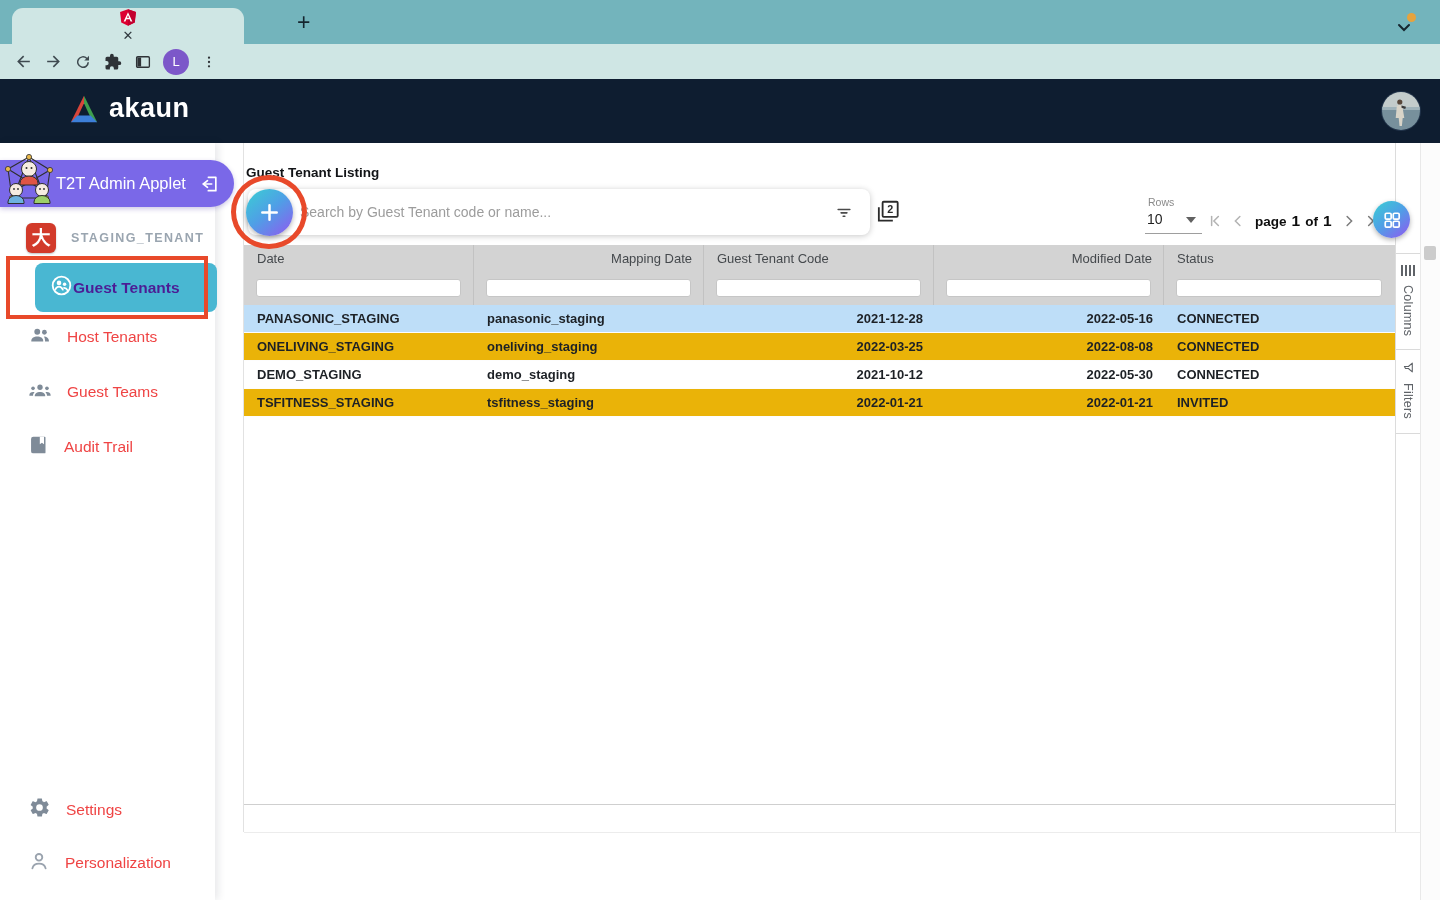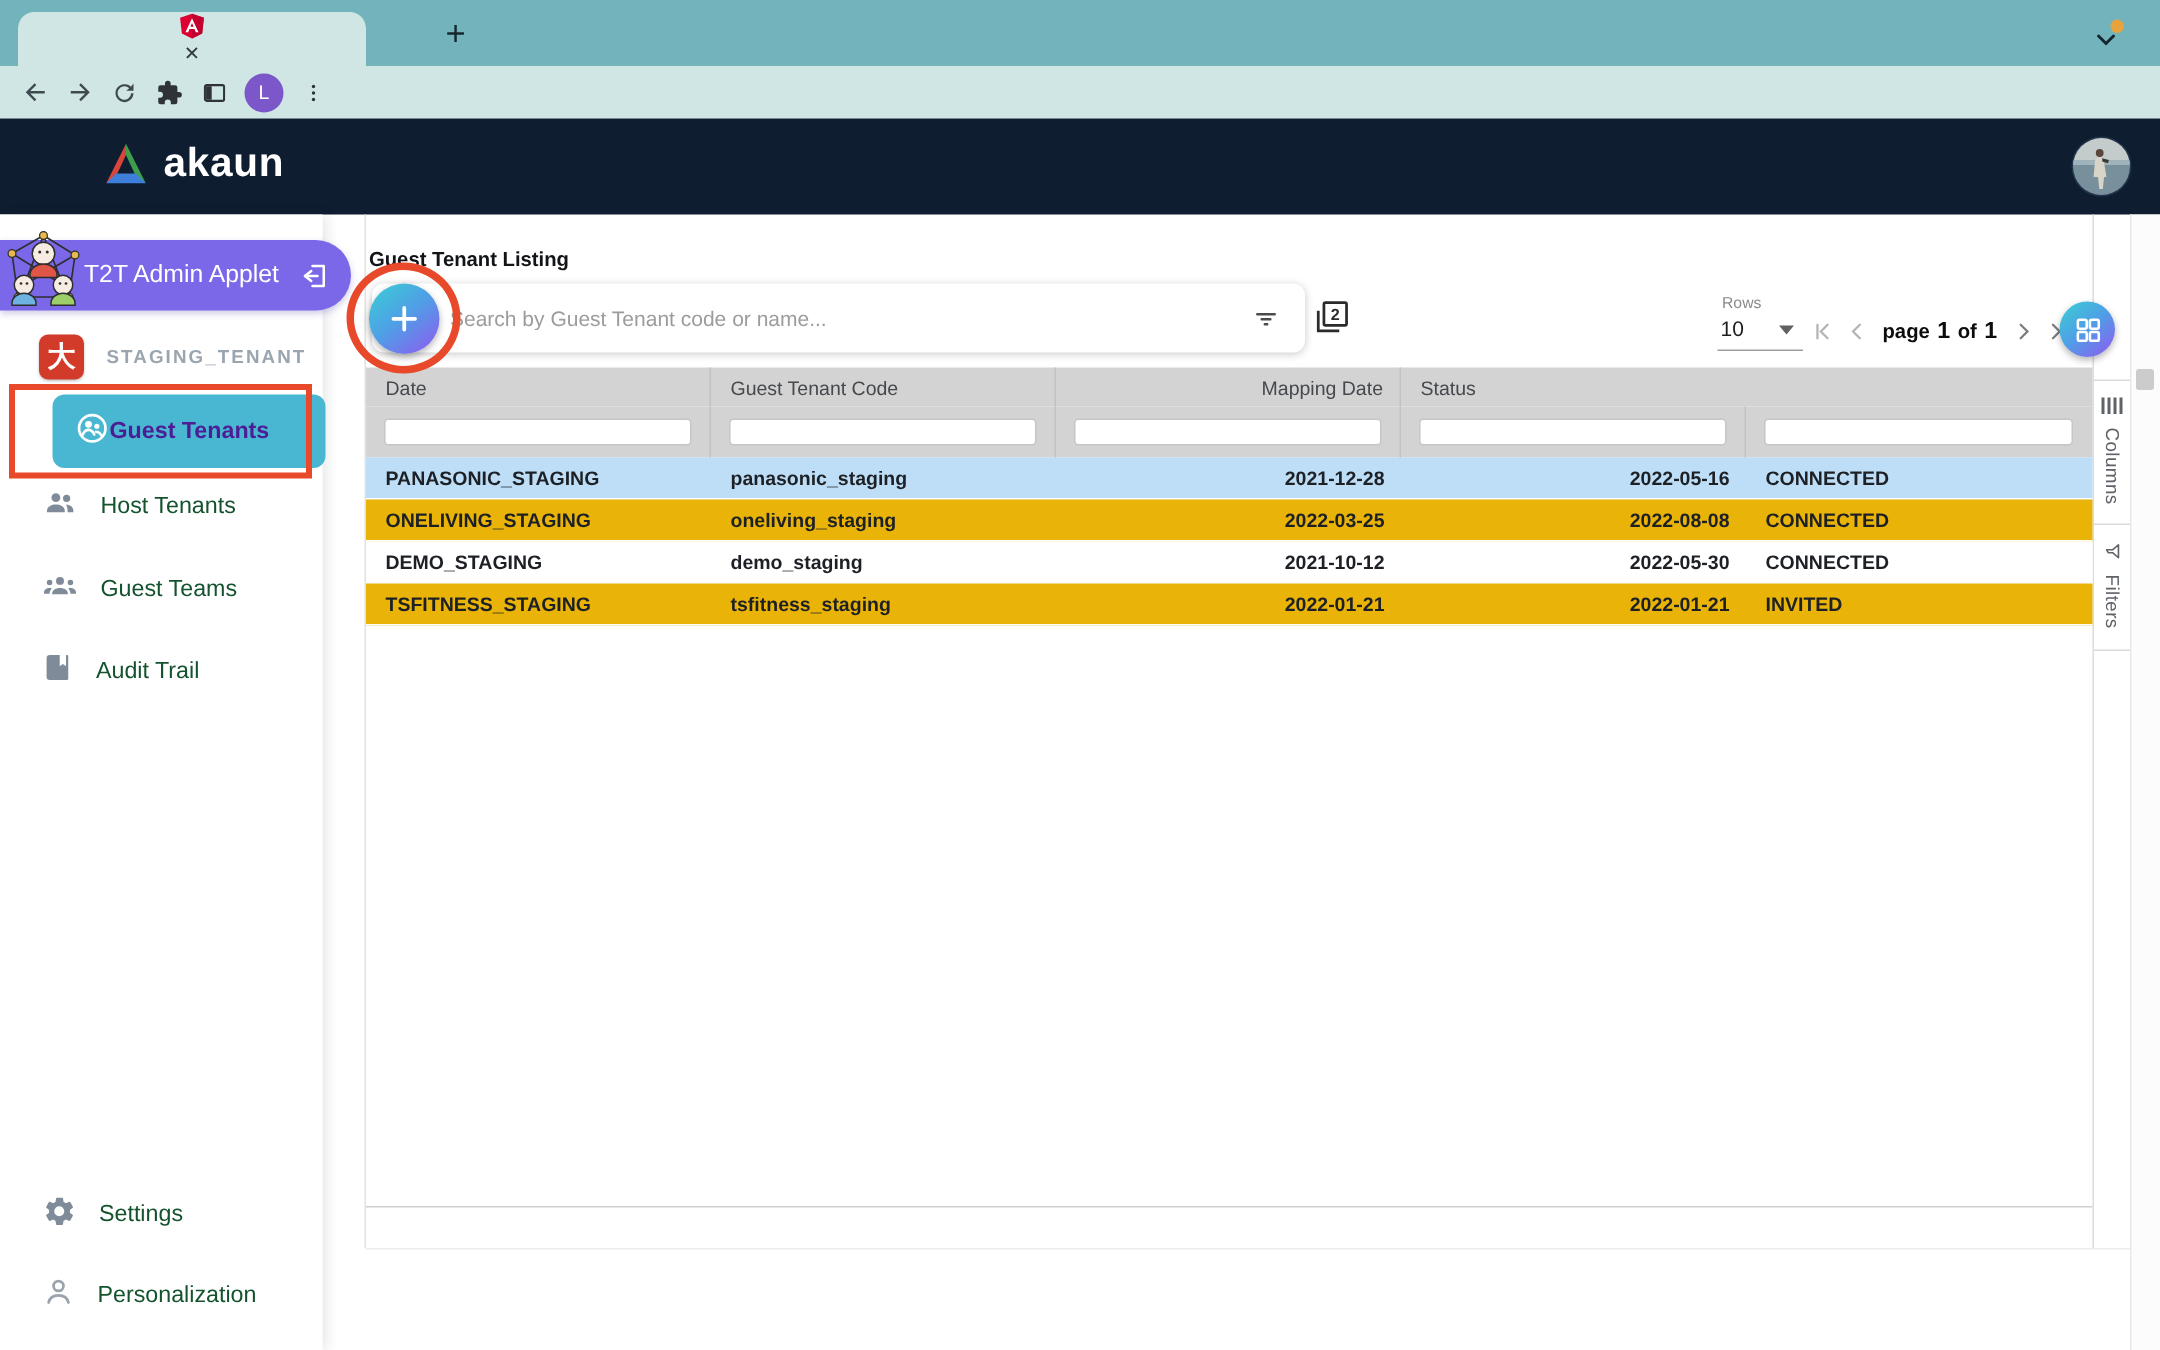--- a/index.html
+++ b/index.html
@@ -48,21 +48,21 @@
   #tenant-icon { width:30px; height:30px; background:#d23a2a; border-radius:6px; color:#fff;
                  font-size:19px; font-weight:700; display:flex; align-items:center; justify-content:center;
                  box-shadow:0 1px 2px rgba(0,0,0,.25); }
   #tenant-label { font-size:12.5px; font-weight:700; letter-spacing:1.4px; color:#9aa5b0; }
   #nav-active { position:absolute; left:35px; top:120px; width:182px; height:49px; background:#49b7d2;
                 border-radius:8px; display:flex; align-items:center; padding-left:15px; 
                 color:#4c1d95; font-size:15.5px; font-weight:600; }
   #annot-rect { position:absolute; left:6px; top:113px; width:202px; height:63px;
                 border:4px solid #e8492a; z-index:4; pointer-events:none; }
   .nav-item { position:absolute; left:28px; display:flex; align-items:center; gap:15px;
-              color:#14532d; font-size:15.5px; }
+              color:#ef4444; font-size:15.5px; }
   #nav-host  { top:181px; }
   #nav-teams { top:236px; }
   #nav-audit { top:291px; }
   #nav-settings { top:653px; }
   #nav-personal { top:707px; }
 
   
   #vline-left  { position:absolute; left:243px; top:143px; width:1px; height:689px; background:#e2e2e2; }
   #vline-right { position:absolute; left:1395px; top:143px; width:1px; height:689px; background:#dcdcdc; }
   #hline-bottom{ position:absolute; left:244px; top:832px; width:1176px; height:1px; background:#ececec; }
@@ -414,22 +414,23 @@
     <rect x="5" y="5" width="7" height="7" rx="1.5"></rect>
       <rect x="14.5" y="5" width="7" height="7" rx="1.5"></rect>
     <rect x="5" y="14.5" width="7" height="7" rx="1.5"></rect>
       <rect x="14.5" y="14.5" width="7" height="7" rx="1.5"></rect>
   </svg>
 </div>
 
 <div id="table">
   <div class="hrow">
       <div class="th al-left">Date</div>
+      <div class="th al-right">Mapping Date</div>
       <div class="th al-left">Guest Tenant Code</div>
-      <div class="th al-right">Mapping Date</div>
+      <div class="th al-right">Modified Date</div>
       <div class="th al-left last">Status</div>
     </div>
   <div class="frow">
       <div class="fcell">
         <input type="text" style="">
       </div>
       <div class="fcell">
         <input type="text" style="">
       </div>
       <div class="fcell">

